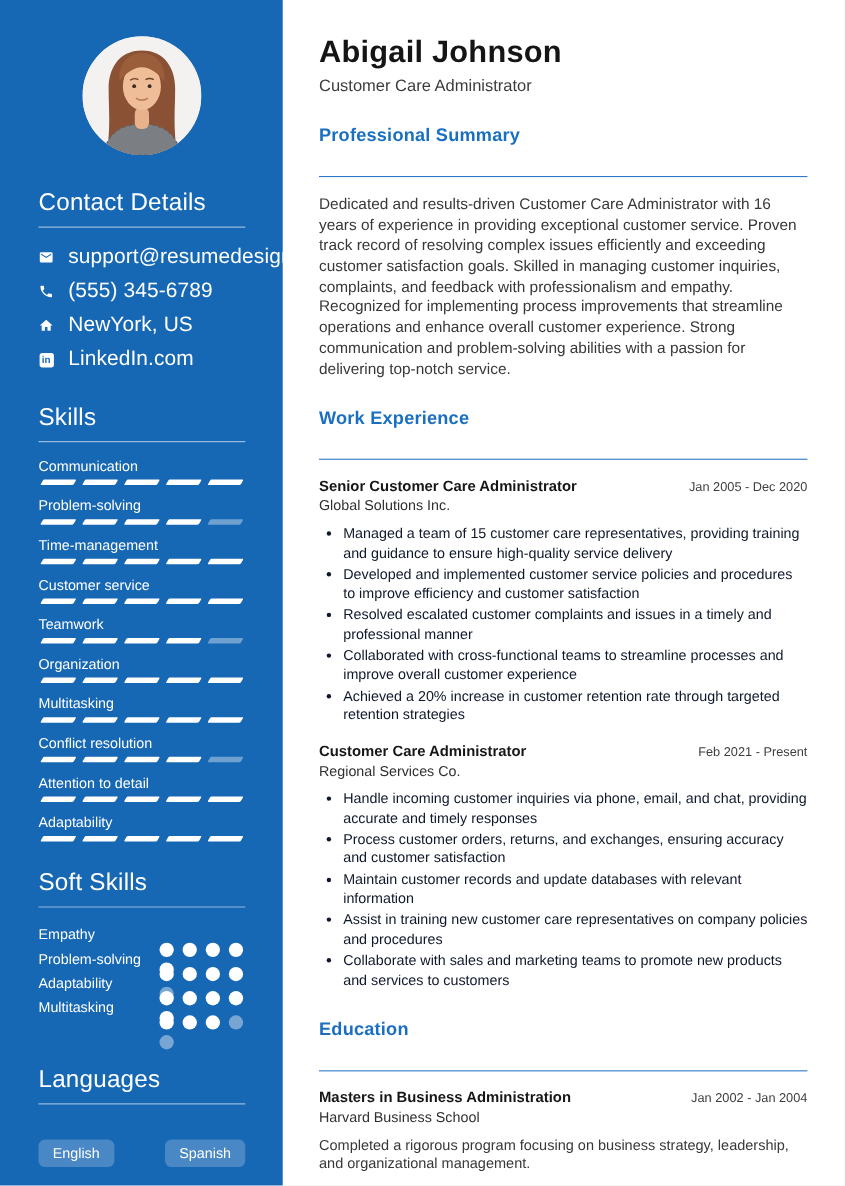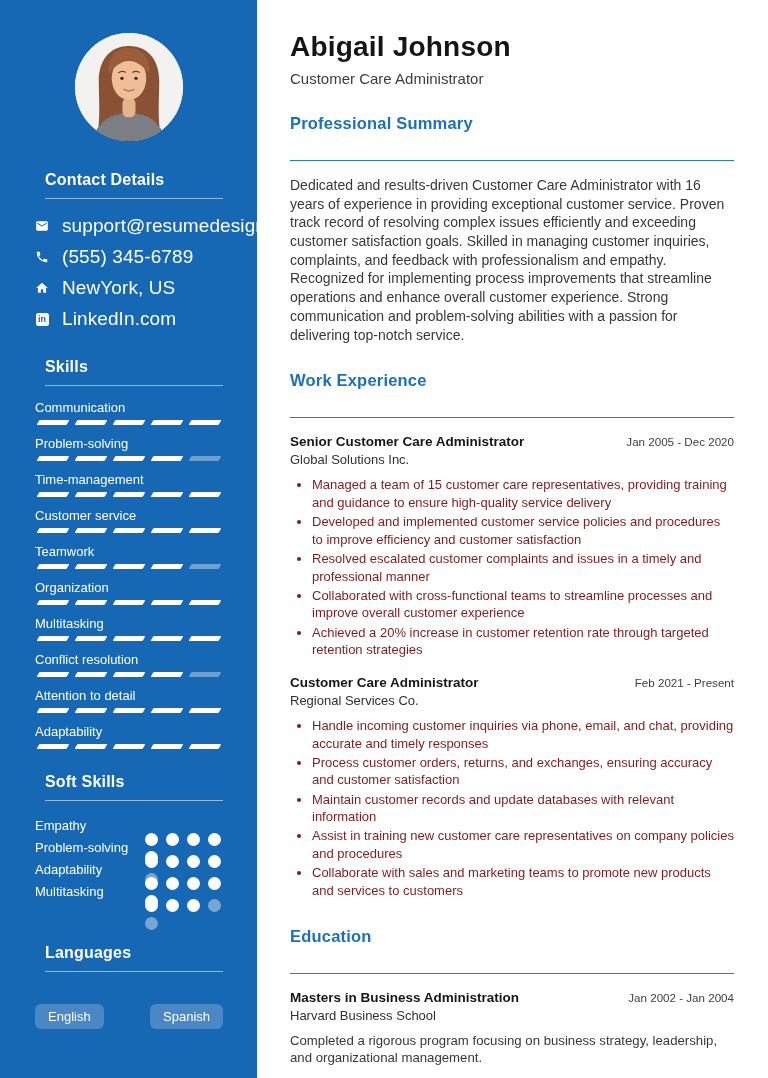--- a/index.html
+++ b/index.html
@@ -13,22 +13,22 @@
   
   .sidebar {
     width:257px; flex:0 0 257px; background:#1667b4; color:#ffffff;
     padding:33px 34px 20px 35px; overflow:hidden;
   }
   .avatar-wrap { width:108px; height:108px; border-radius:50%; overflow:hidden;
     margin:0 auto; background:#f2f1ef; }
   .avatar-wrap svg { display:block; width:100%; height:100%; }
 
   .side-section-title {
-    font-size:16px; font-weight:bold; letter-spacing:.2px;
-    padding-bottom:9px; border-bottom:1px solid rgba(255,255,255,.55);margin-left:10px;
+    font-size:22px; font-weight:normal; letter-spacing:.2px;
+    padding-bottom:9px; border-bottom:1px solid rgba(255,255,255,.55);
   }
   .contact-section { margin-top:30px; }
   .contact-list { margin-top:16px; display:flex; flex-direction:column; row-gap:9px; }
   .contact-row { display:flex; align-items:center; }
   .c-icon { width:14px; height:14px; flex:0 0 14px; margin-right:13px;
     display:flex; align-items:center; justify-content:center; }
   .c-icon svg { width:14px; height:14px; display:block; }
   .linkedin-badge { width:13px; height:13px; background:#ffffff; border-radius:2.5px;
     color:#1667b4; font-size:9px; font-weight:bold; line-height:13px; text-align:center;
     display:block; }
@@ -67,21 +67,21 @@
   .section-heading { font-size:16.5px; font-weight:bold; color:#1a6fc0;
     padding-bottom:27px; border-bottom:1.5px solid #2d7ac8; letter-spacing:.2px; }
   .summary-text { margin-top:15px; font-size:14px; line-height:1.335; color:#383838; }
 
   .entry { margin-top:16px; }
   .entry-head { display:flex; align-items:baseline; justify-content:space-between; }
   .entry-title { font-size:13.5px; font-weight:bold; color:#161616; }
   .entry-date { font-size:11.6px; color:#3e3e3e; white-space:nowrap; margin-left:14px; flex:0 0 auto; }
   .entry-sub { font-size:13px; color:#303030; margin-top:3px; }
   .bullets { margin:9px 0 2px 0; padding-left:22px; }
-  .bullets li { font-size:13px; line-height:1.36; color:#7f1d1d; margin-bottom:1.5px; }
+  .bullets li { font-size:13px; line-height:1.36; color:#0f172a; margin-bottom:1.5px; }
   .entry-desc { margin-top:9px; font-size:13.2px; line-height:1.34; color:#383838; }
 </style>
 </head>
 <body>
 
 <div class="page">
 
   <aside class="sidebar">
 
     <div class="avatar-wrap">

